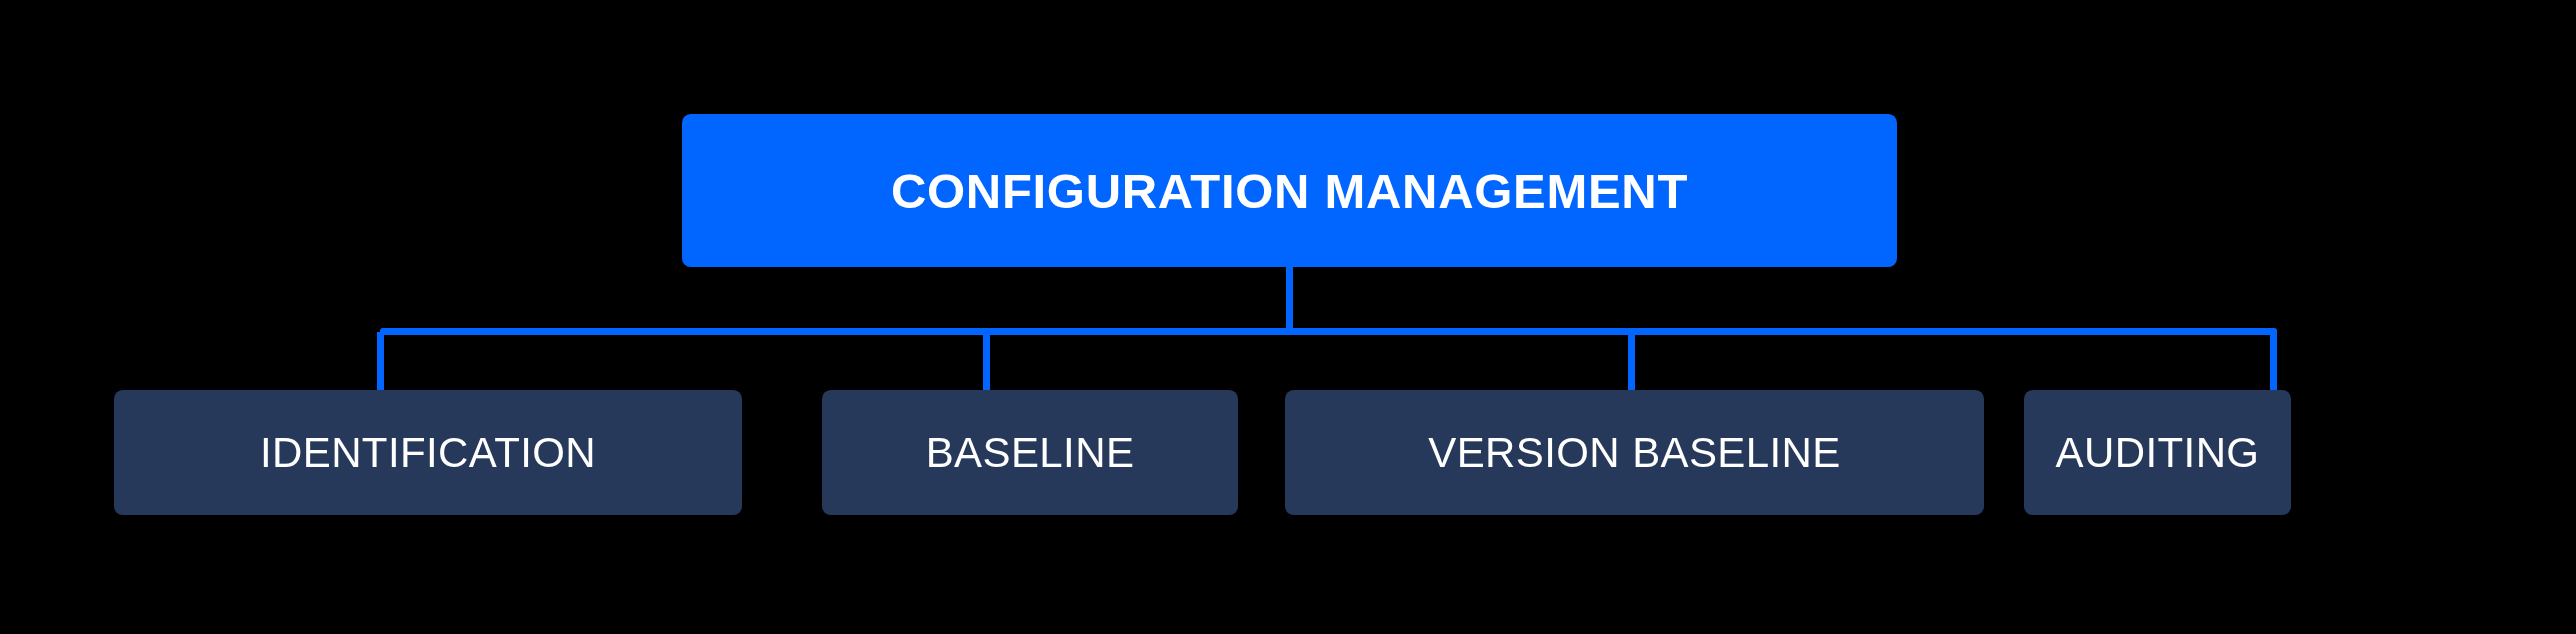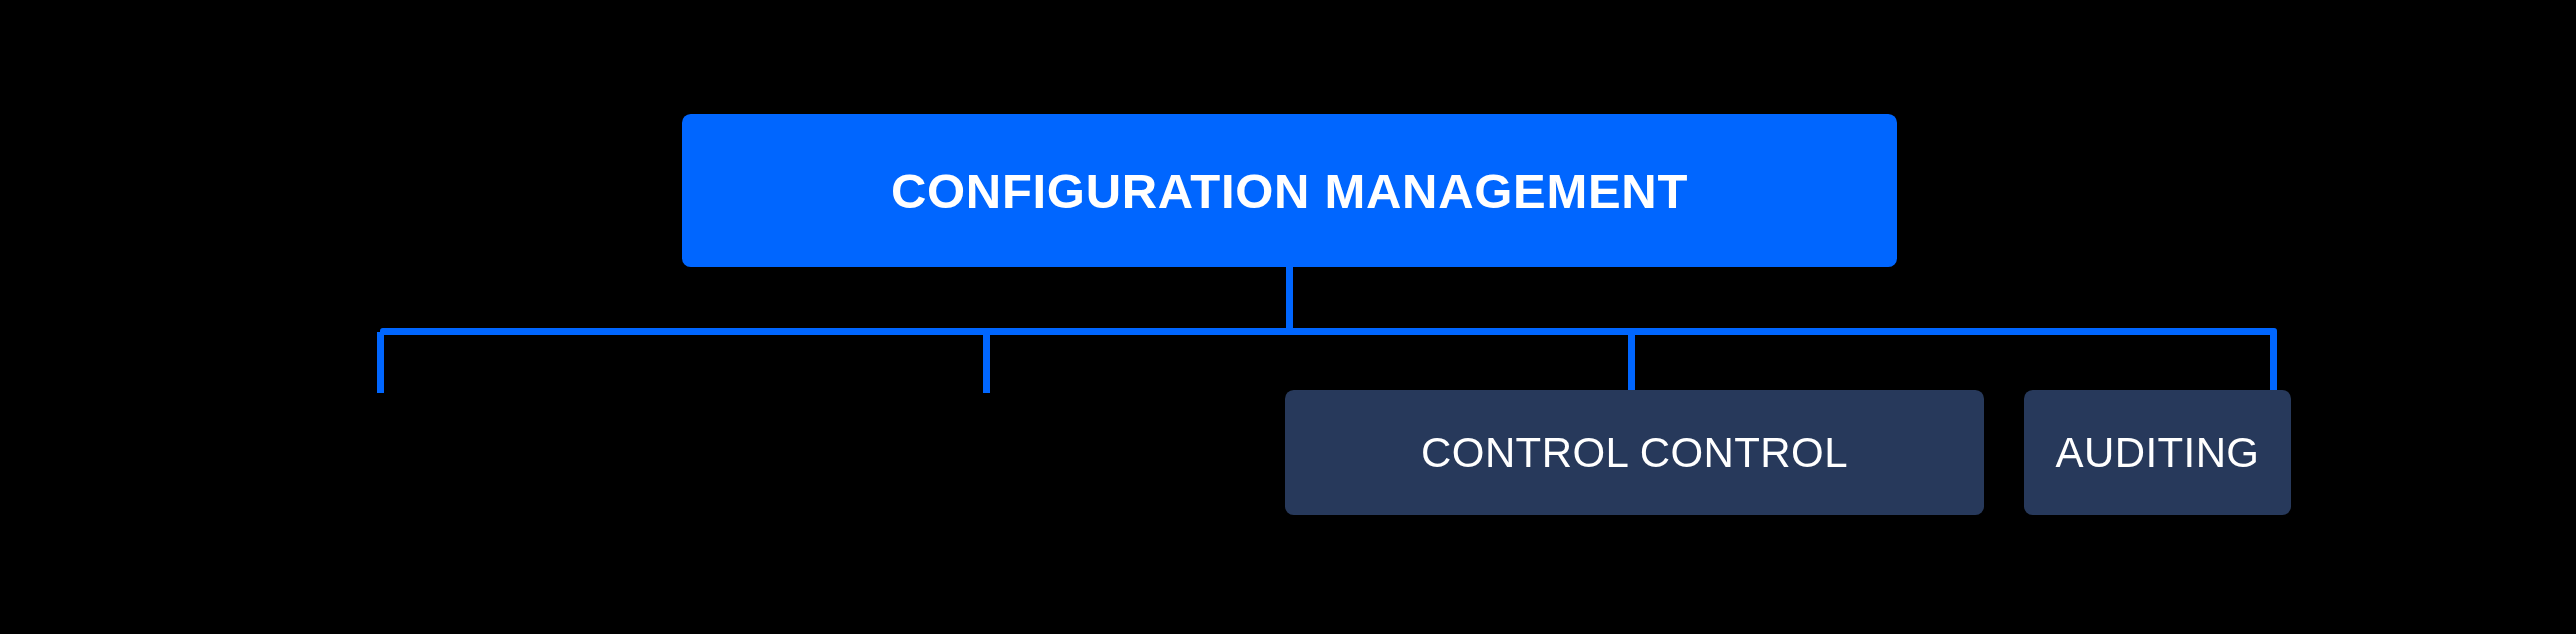--- a/index.html
+++ b/index.html
@@ -92,24 +92,30 @@
     <span>CONFIGURATION MANAGEMENT</span>
   </div>
 
   <div class="connector conn-stem-root"></div>
   <div class="connector conn-bus"></div>
   <div class="connector conn-drop drop-1"></div>
   <div class="connector conn-drop drop-2"></div>
   <div class="connector conn-drop drop-3"></div>
   <div class="connector conn-drop drop-4"></div>
 
+  <div class="node node-child child-1">
+    <span>IDENTIFICATION</span>
+  </div>
 
+  <div class="node node-child child-2">
+    <span>BASELINE</span>
+  </div>
 
   <div class="node node-child child-3">
-    <span>CONTROL CONTROL</span>
+    <span>VERSION BASELINE</span>
   </div>
 
   <div class="node node-child child-4">
     <span>AUDITING</span>
   </div>
 
 </div>
 
 
 </body></html>

